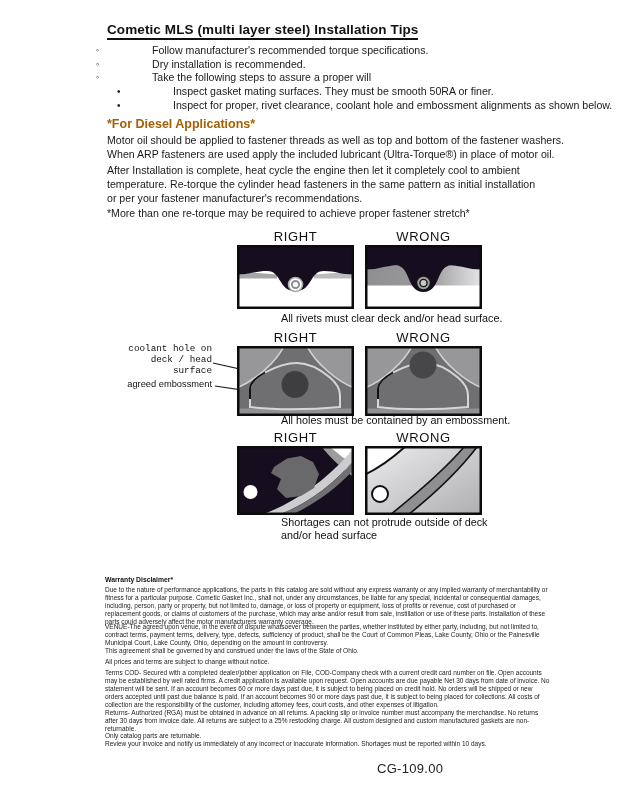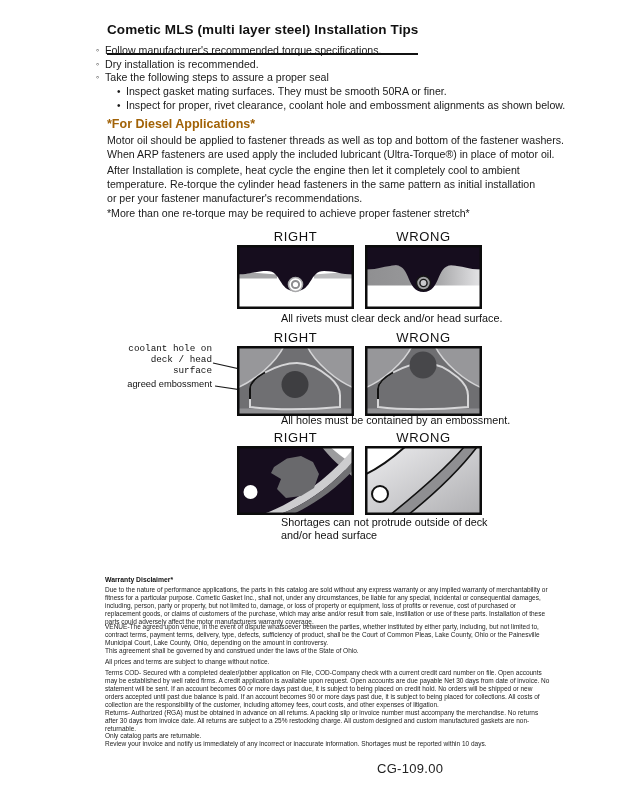--- a/index.html
+++ b/index.html
@@ -3,25 +3,25 @@
 <meta charset="utf-8">
 <style>
   html,body { margin:0; padding:0; background:#ffffff; }
   .page {
     position:relative; width:618px; height:800px; background:#ffffff;
     font-family:"Liberation Sans", sans-serif; color:#1a1a1a; overflow:hidden;
   }
   .abs { position:absolute; }
   .title {
     font-size:13.5px; font-weight:bold; color:#111;
-    border-bottom:2px solid #111; padding-bottom:16px; display:inline-block;
+    border-bottom:2px solid #111; padding-bottom:1px; display:inline-block;
     letter-spacing:0.1px;
   }
   .tips { font-size:10.6px; line-height:13.6px; white-space:nowrap; }
-  .tip-row { display:flex; align-items:flex-start; }
+  .tip-row { display:flex; align-items:flex-start;gap:47px; }
   .tip-row.sub { margin-left:21px; }
   .bullet { width:9px; flex:0 0 9px; font-size:9px; line-height:13.6px; }
   .bullet.open::before { content:"◦"; }
   .bullet.solid::before { content:"•"; font-size:10px; }
   .section-heading { font-size:12.5px; font-weight:bold; color:#a16207; }
   .body-text { font-size:10.6px; line-height:13.8px; white-space:pre-line; width:480px; }
   .diag-label { font-size:13px; letter-spacing:0.6px; color:#111; width:117px; text-align:center; }
   .caption { font-size:10.8px; line-height:13.2px; white-space:pre-line; color:#111;margin-left:44px; }
   .annotation { font-size:9.3px; line-height:10.8px; text-align:right; width:100px; white-space:pre-line; color:#111; }
   .disc { font-size:6.5px; line-height:7.9px; width:447px; white-space:pre-line; color:#222; }
@@ -42,21 +42,21 @@
     <div class="tip-row">
       <span class="bullet open"></span>
       <span>Follow manufacturer's recommended torque specifications.</span>
     </div>
     <div class="tip-row">
       <span class="bullet open"></span>
       <span>Dry installation is recommended.</span>
     </div>
     <div class="tip-row">
       <span class="bullet open"></span>
-      <span>Take the following steps to assure a proper seal</span>
+      <span>Take the following steps to assure a proper will</span>
     </div>
     <div class="tip-row sub">
       <span class="bullet solid"></span>
       <span>Inspect gasket mating surfaces.  They must be smooth 50RA or finer.</span>
     </div>
     <div class="tip-row sub">
       <span class="bullet solid"></span>
       <span>Inspect for proper, rivet clearance, coolant hole and embossment alignments as shown below.</span>
     </div>
   </div>

